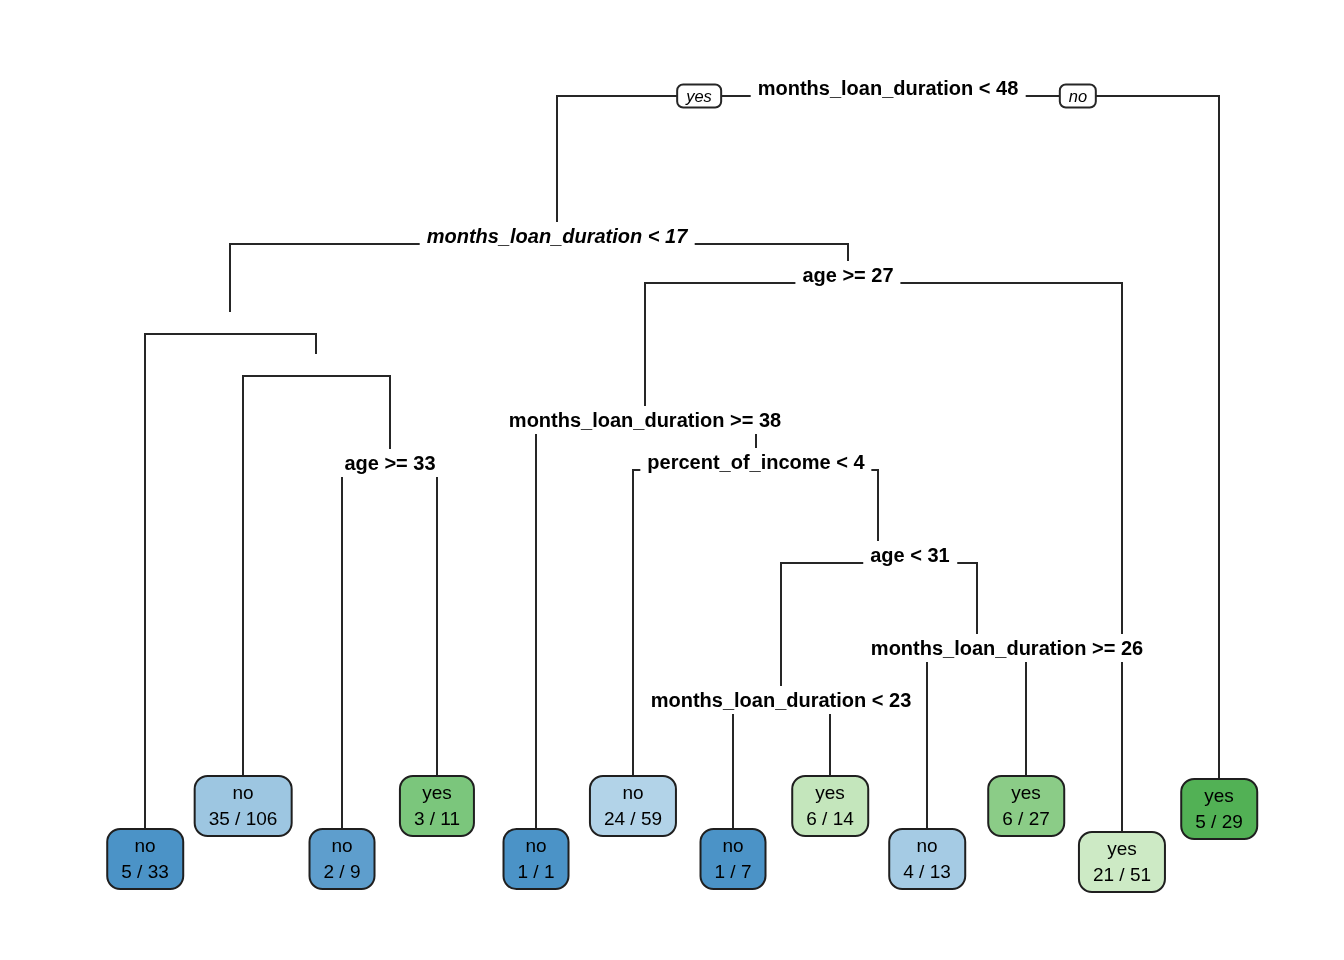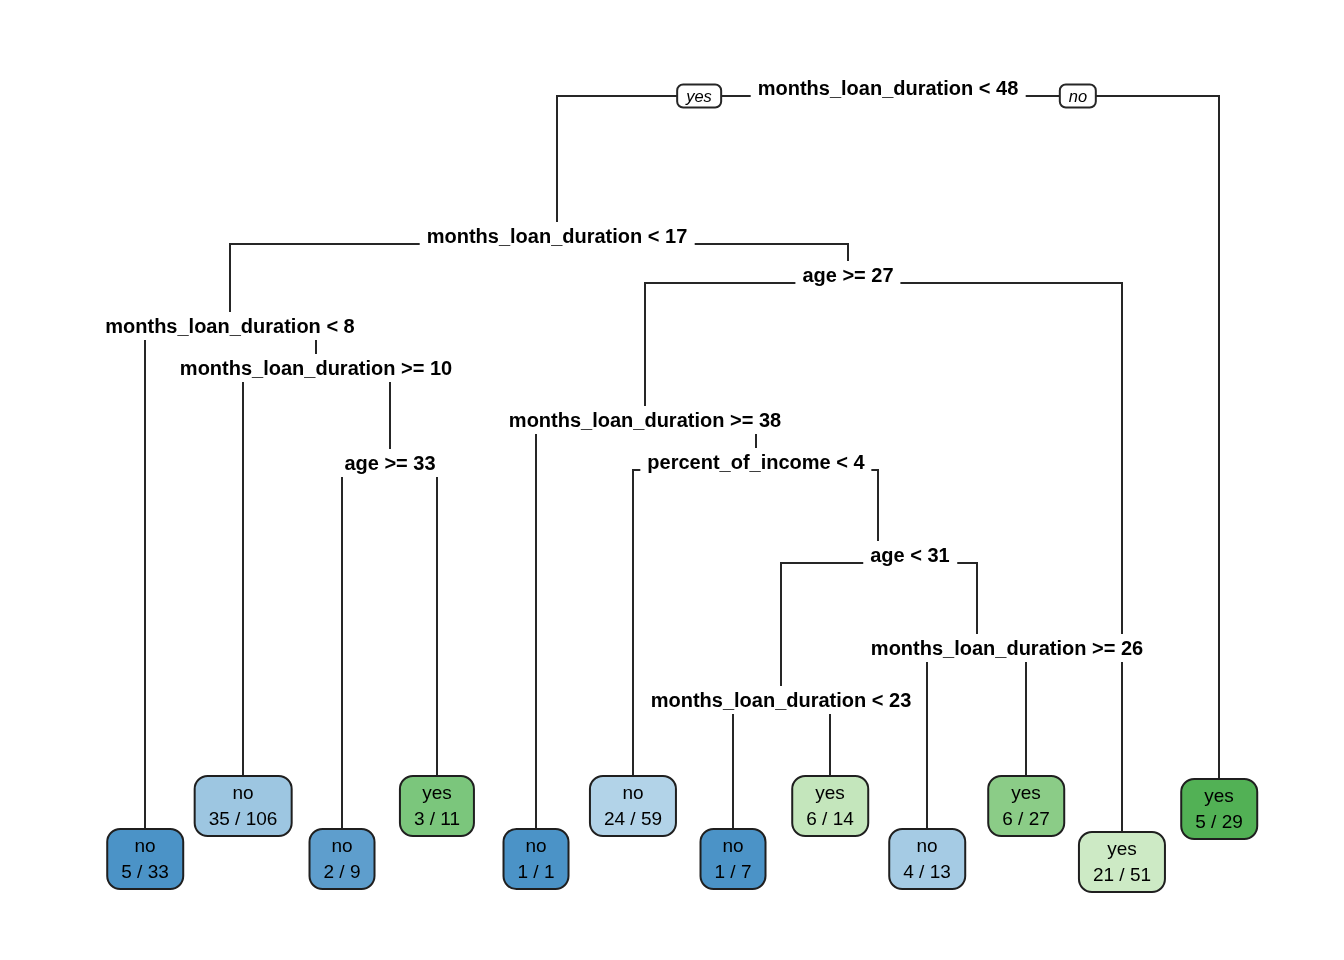--- a/index.html
+++ b/index.html
@@ -72,24 +72,22 @@
     <div class="hline" style="left: 780px; top: 562px; width: 198px; background: rgb(38, 38, 38);"></div>
     <div class="vline" style="left: 780px; top: 562px; height: 124px; background: rgb(38, 38, 38);"></div>
     <div class="vline" style="left: 976px; top: 562px; height: 72px; background: rgb(38, 38, 38);"></div>
     <div class="hline" style="left: 732px; top: 707px; width: 99px; background: rgb(38, 38, 38);"></div>
     <div class="vline" style="left: 732px; top: 707px; height: 121px; background: rgb(38, 38, 38);"></div>
     <div class="vline" style="left: 829px; top: 707px; height: 68px; background: rgb(38, 38, 38);"></div>
     <div class="hline" style="left: 926px; top: 655px; width: 101px; background: rgb(38, 38, 38);"></div>
     <div class="vline" style="left: 926px; top: 655px; height: 173px; background: rgb(38, 38, 38);"></div>
     <div class="vline" style="left: 1025px; top: 655px; height: 120px; background: rgb(38, 38, 38);"></div>
     <div class="split" style="left: 888px; top: 88px;">months_loan_duration &lt; 48</div>
-    <div class="split" style="left: 557px; top: 236px;">months_loan_duration &lt; 17</div>
+    <div class="split" style="left: 557px; top: 236px; font-style: italic;">months_loan_duration &lt; 17</div>
     <div class="split" style="left: 848px; top: 275px;">age &gt;= 27</div>
-    <div class="split" style="left: 230px; top: 326px;">months_loan_duration &lt; 8</div>
-    <div class="split" style="left: 316px; top: 368px;">months_loan_duration &gt;= 10</div>
     <div class="split" style="left: 390px; top: 463px;">age &gt;= 33</div>
     <div class="split" style="left: 645px; top: 420px;">months_loan_duration &gt;= 38</div>
     <div class="split" style="left: 756px; top: 462px;">percent_of_income &lt; 4</div>
     <div class="split" style="left: 878px; top: 555px; margin-left: 32px;">age &lt; 31</div>
     <div class="split" style="left: 781px; top: 700px;">months_loan_duration &lt; 23</div>
     <div class="split" style="left: 977px; top: 648px; margin-left: 30px;">months_loan_duration &gt;= 26</div>
     <div class="leaf" style="left: 145px; top: 828px; background: rgb(75, 147, 199);">
       <span class="klass">no</span>
       <span class="counts">5 / 33</span>
     </div>

